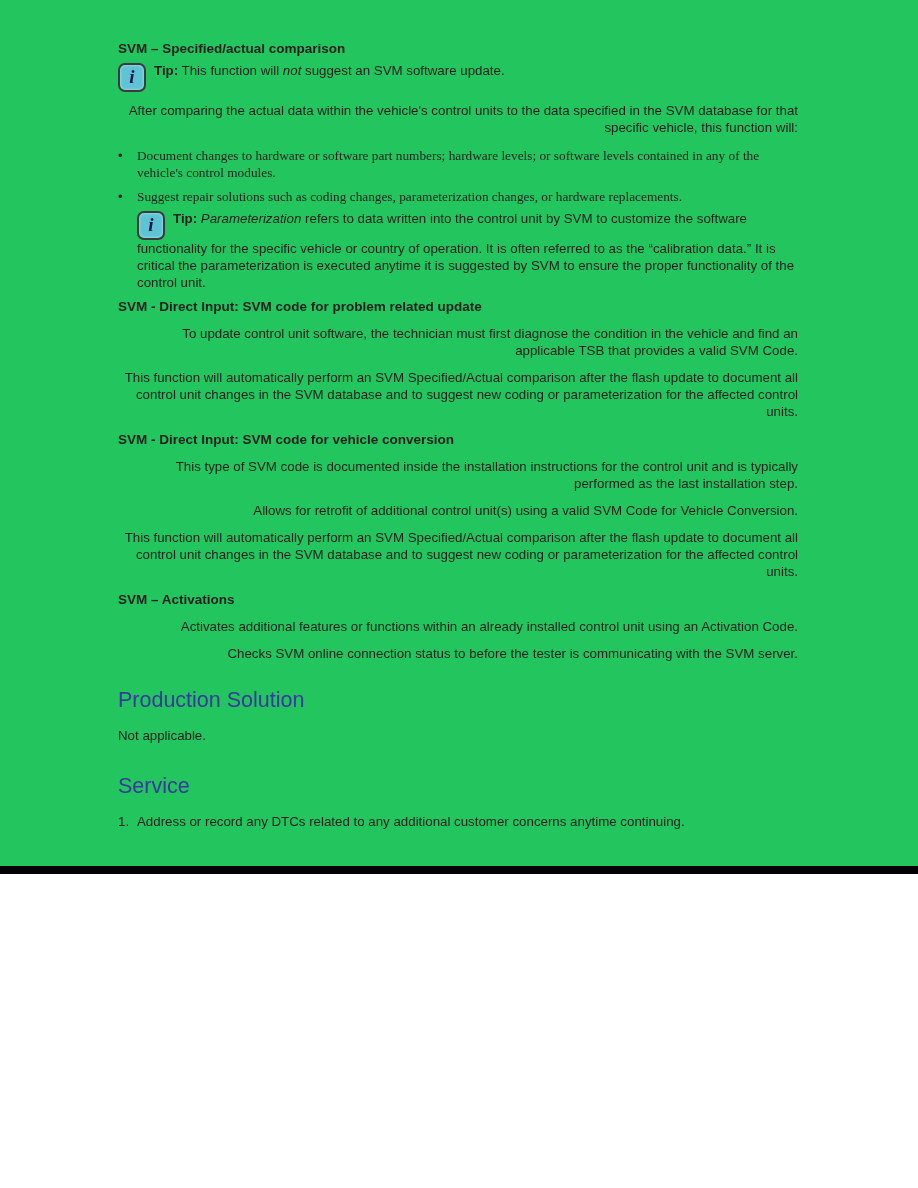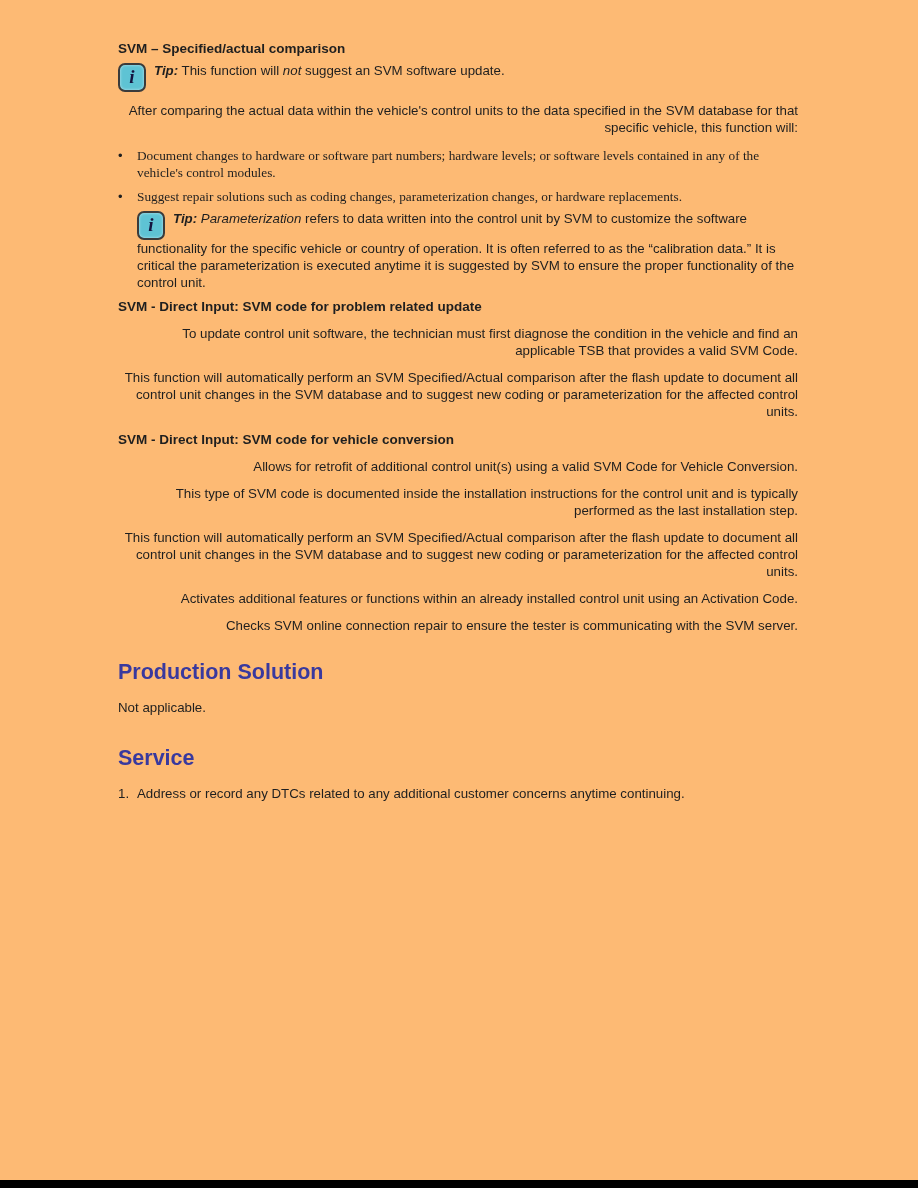--- a/index.html
+++ b/index.html
@@ -1,19 +1,19 @@
 <!DOCTYPE html>
 <html><head>
 <meta charset="utf-8">
 <style>
   html,body{margin:0;padding:0;background:#ffffff;}
   .page{
     position:relative;
-    width:918px;height:1188px;
-    background:#fdba74;
+    width:918px;height:874px;
+    background:#22c55e;
     font-family:"Liberation Sans", sans-serif;
     color:#1f1f1f;
     overflow:hidden;
   }
   .content{
     position:absolute;
     left:118px;top:40px;
     width:684px;
     font-size:13.3px;
     line-height:17px;
@@ -51,42 +51,42 @@
     display:flex;
     padding-top:7px;
   }
   .bullet .dot{
     flex:0 0 19px;
     font-size:13px;
   }
   .bullet .btext{flex:1;font-family:Liberation Serif, serif;}
   .indented{margin-left:19px;}
   .big-blue{
-    font-weight:bold;
+    font-weight:normal;
     font-size:21.5px;
     line-height:24px;
     color:#39399e;
     margin:0;
   }
   .big-blue.prod{padding-top:22px;}
   .big-blue.serv{padding-top:30px;}
   p.after-blue{margin:0;padding-top:15px;}
   .step{
     display:flex;
     padding-top:15px;
   }
   .step .num{flex:0 0 19px;}
   .step .stext{flex:1;}
   .bottom-bar{
     position:absolute;
     left:0;bottom:0;
     width:918px;height:8px;
     background:#000000;
   }
-  b{font-weight:bold;font-style:italic;}
+  b{font-weight:bold;}
   i{font-style:italic;}
 </style>
 </head>
 <body>
 
 <div class="page">
   <div class="content">
 
     <div class="h-bold first">SVM – Specified/actual comparison</div>
 
@@ -112,27 +112,28 @@
       <span class="tip-icon">
           <span class="tip-i">i</span>
         </span><b>Tip:</b><span> </span><i>Parameterization</i><span> refers to data written into the control unit by SVM to customize the software functionality for the specific vehicle or country of operation. It is often referred to as the “calibration data.” It is critical the parameterization is executed anytime it is suggested by SVM to ensure the proper functionality of the control unit.</span>
     </div>
 
     <div class="h-bold">SVM - Direct Input: SVM code for problem related update</div>
     <p class="body">To update control unit software, the technician must first diagnose the condition in the vehicle and find an applicable TSB that provides a valid SVM Code.</p>
     <p class="body">This function will automatically perform an SVM Specified/Actual comparison after the flash update to document all control unit changes in the SVM database and to suggest new coding or parameterization for the affected control units.</p>
 
     <div class="h-bold">SVM - Direct Input: SVM code for vehicle conversion</div>
+    <p class="body">This type of SVM code is documented inside the installation instructions for the control unit and is typically performed as the last installation step.</p>
     <p class="body">Allows for retrofit of additional control unit(s) using a valid SVM Code for Vehicle Conversion.</p>
-    <p class="body">This type of SVM code is documented inside the installation instructions for the control unit and is typically performed as the last installation step.</p>
     <p class="body">This function will automatically perform an SVM Specified/Actual comparison after the flash update to document all control unit changes in the SVM database and to suggest new coding or parameterization for the affected control units.</p>
 
+    <div class="h-bold">SVM – Activations</div>
     <p class="body">Activates additional features or functions within an already installed control unit using an Activation Code.</p>
 
-    <p class="body">Checks SVM online connection repair to ensure the tester is communicating with the SVM server.</p>
+    <p class="body">Checks SVM online connection status to before the tester is communicating with the SVM server.</p>
 
     <div class="big-blue prod">Production Solution</div>
     <p class="after-blue">Not applicable.</p>
 
     <div class="big-blue serv">Service</div>
     <div class="step">
       <span class="num">1.</span>
       <span class="stext">Address or record any DTCs related to any additional customer concerns anytime continuing.</span>
     </div>
 

